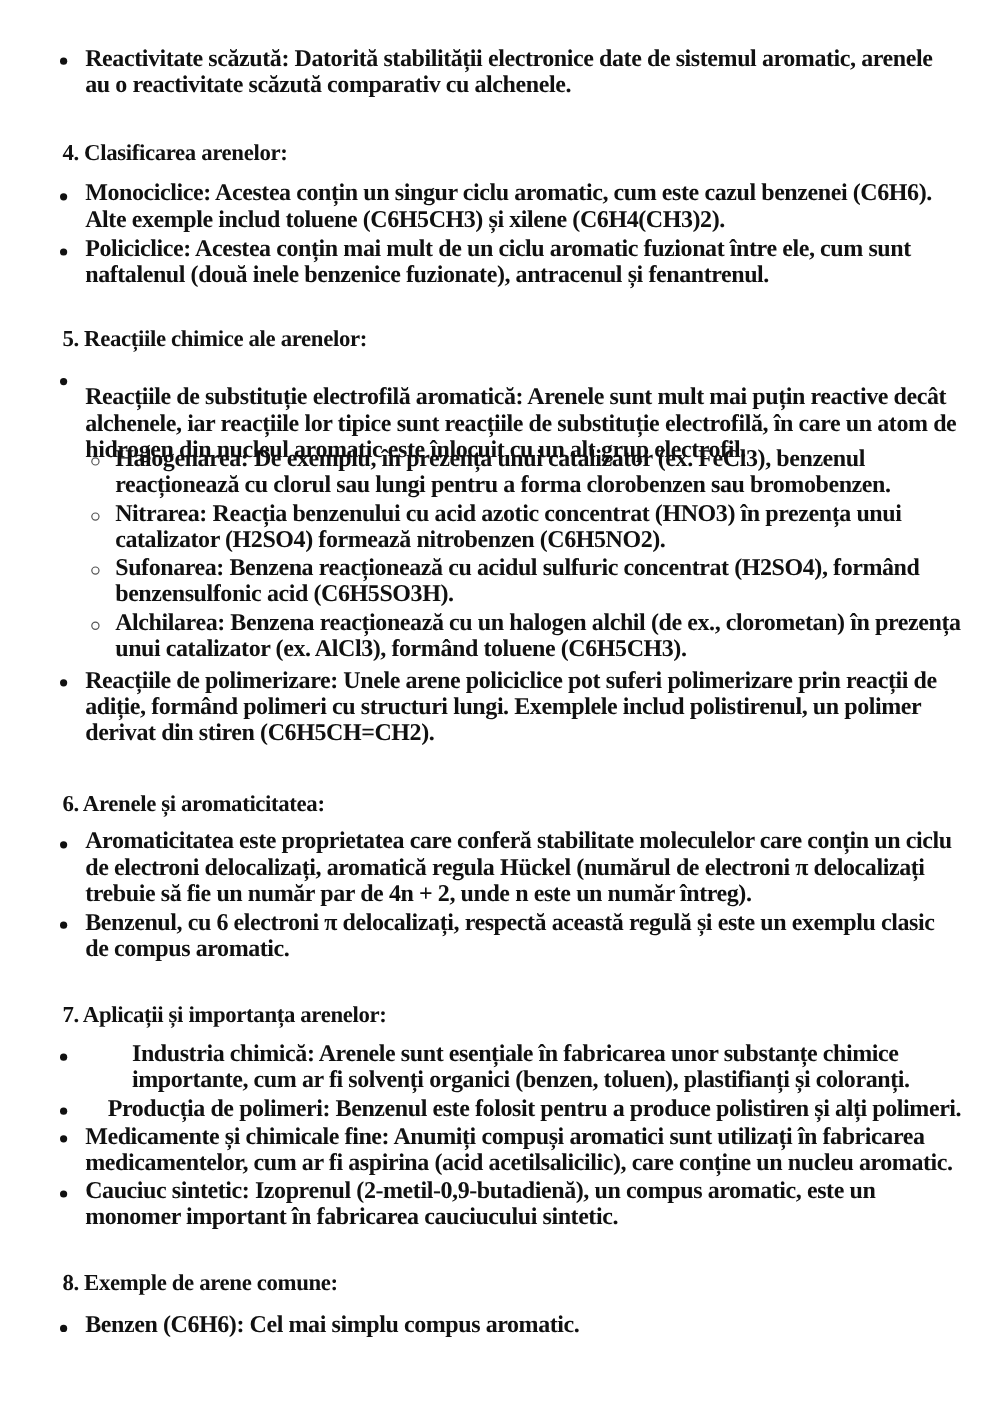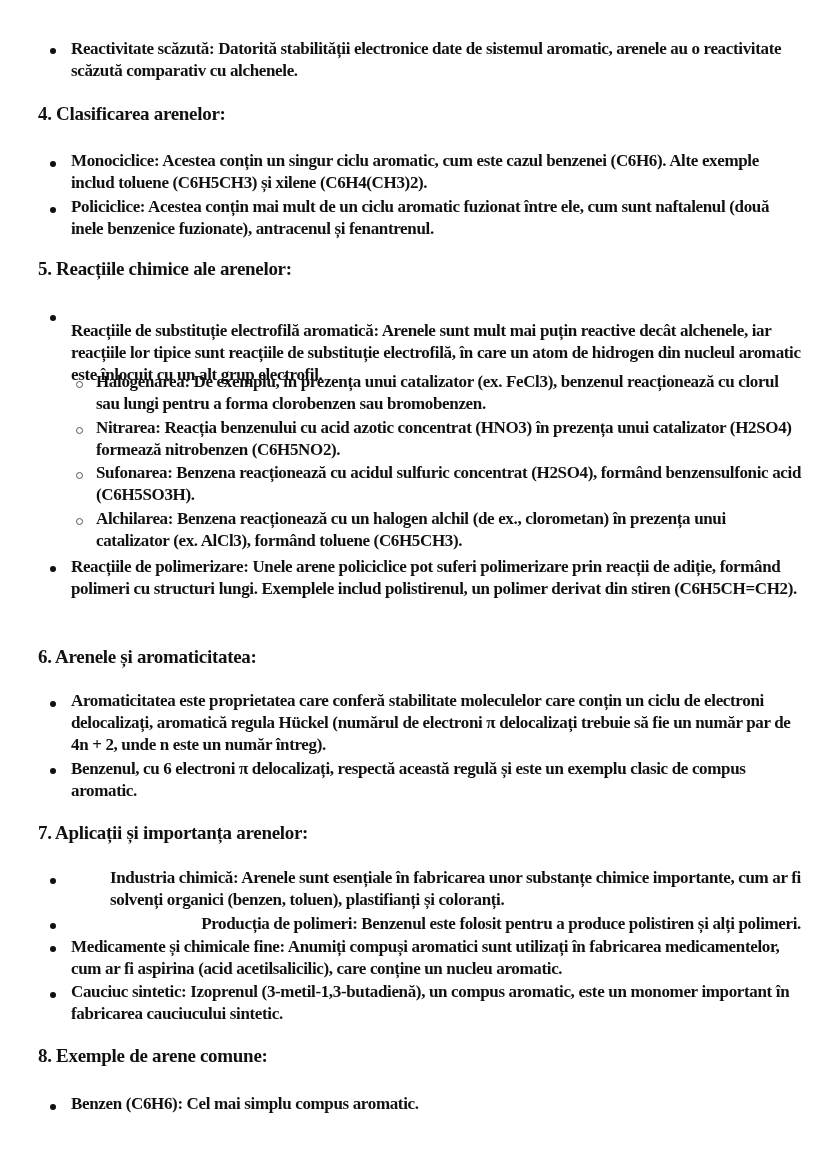--- a/index.html
+++ b/index.html
@@ -20,26 +20,26 @@
       left: 0;
       top: 0;
       width: 828px;
     }
     .section-heading {
       position: absolute;
       left: 38px;
       font-size: 19px;
       font-weight: bold;
       letter-spacing: -0.3px;
-      margin: 0;
+      margin: 14px;
       white-space: nowrap;
     }
     .item {
       position: absolute;
-      font-size: 17px;
+      font-size: 20px;
       font-weight: bold;
       line-height: 22px;
       letter-spacing: -0.35px;
       margin: 0;
     }
     .item.lvl1 { left: 71px; width: 730px; }
     .item.lvl2 { left: 96px; width: 705px; }
     .bullet {
       position: absolute;
       width: 6px;
@@ -103,20 +103,20 @@
   <span class="bullet" style="left:50px; top:878px;"></span>
   <p class="item lvl1" style="top:867px;margin-left:39px;">Industria chimică: Arenele sunt esențiale în fabricarea unor substanțe chimice importante, cum ar fi solvenți organici (benzen, toluen), plastifianți și coloranți.</p>
 
   <span class="bullet" style="left:50px; top:923px;"></span>
   <p class="item lvl1" style="top:913px;text-align:right;">Producția de polimeri: Benzenul este folosit pentru a produce polistiren și alți polimeri.</p>
 
   <span class="bullet" style="left:50px; top:946px;"></span>
   <p class="item lvl1" style="top:936px;">Medicamente și chimicale fine: Anumiți compuși aromatici sunt utilizați în fabricarea medicamentelor, cum ar fi aspirina (acid acetilsalicilic), care conține un nucleu aromatic.</p>
 
   <span class="bullet" style="left:50px; top:992px;"></span>
-  <p class="item lvl1" style="top:981px;">Cauciuc sintetic: Izoprenul (3-metil-1,3-butadienă), un compus aromatic, este un monomer important în fabricarea cauciucului sintetic.</p>
+  <p class="item lvl1" style="top:981px;">Cauciuc sintetic: Izoprenul (2-metil-0,9-butadienă), un compus aromatic, este un monomer important în fabricarea cauciucului sintetic.</p>
 
   <h2 class="section-heading" style="top:1045px;">8. Exemple de arene comune:</h2>
 
   <span class="bullet" style="left:50px; top:1104px;"></span>
   <p class="item lvl1" style="top:1093px;">Benzen (C6H6): Cel mai simplu compus aromatic.</p>
 
 </div>
 
 </body></html>

